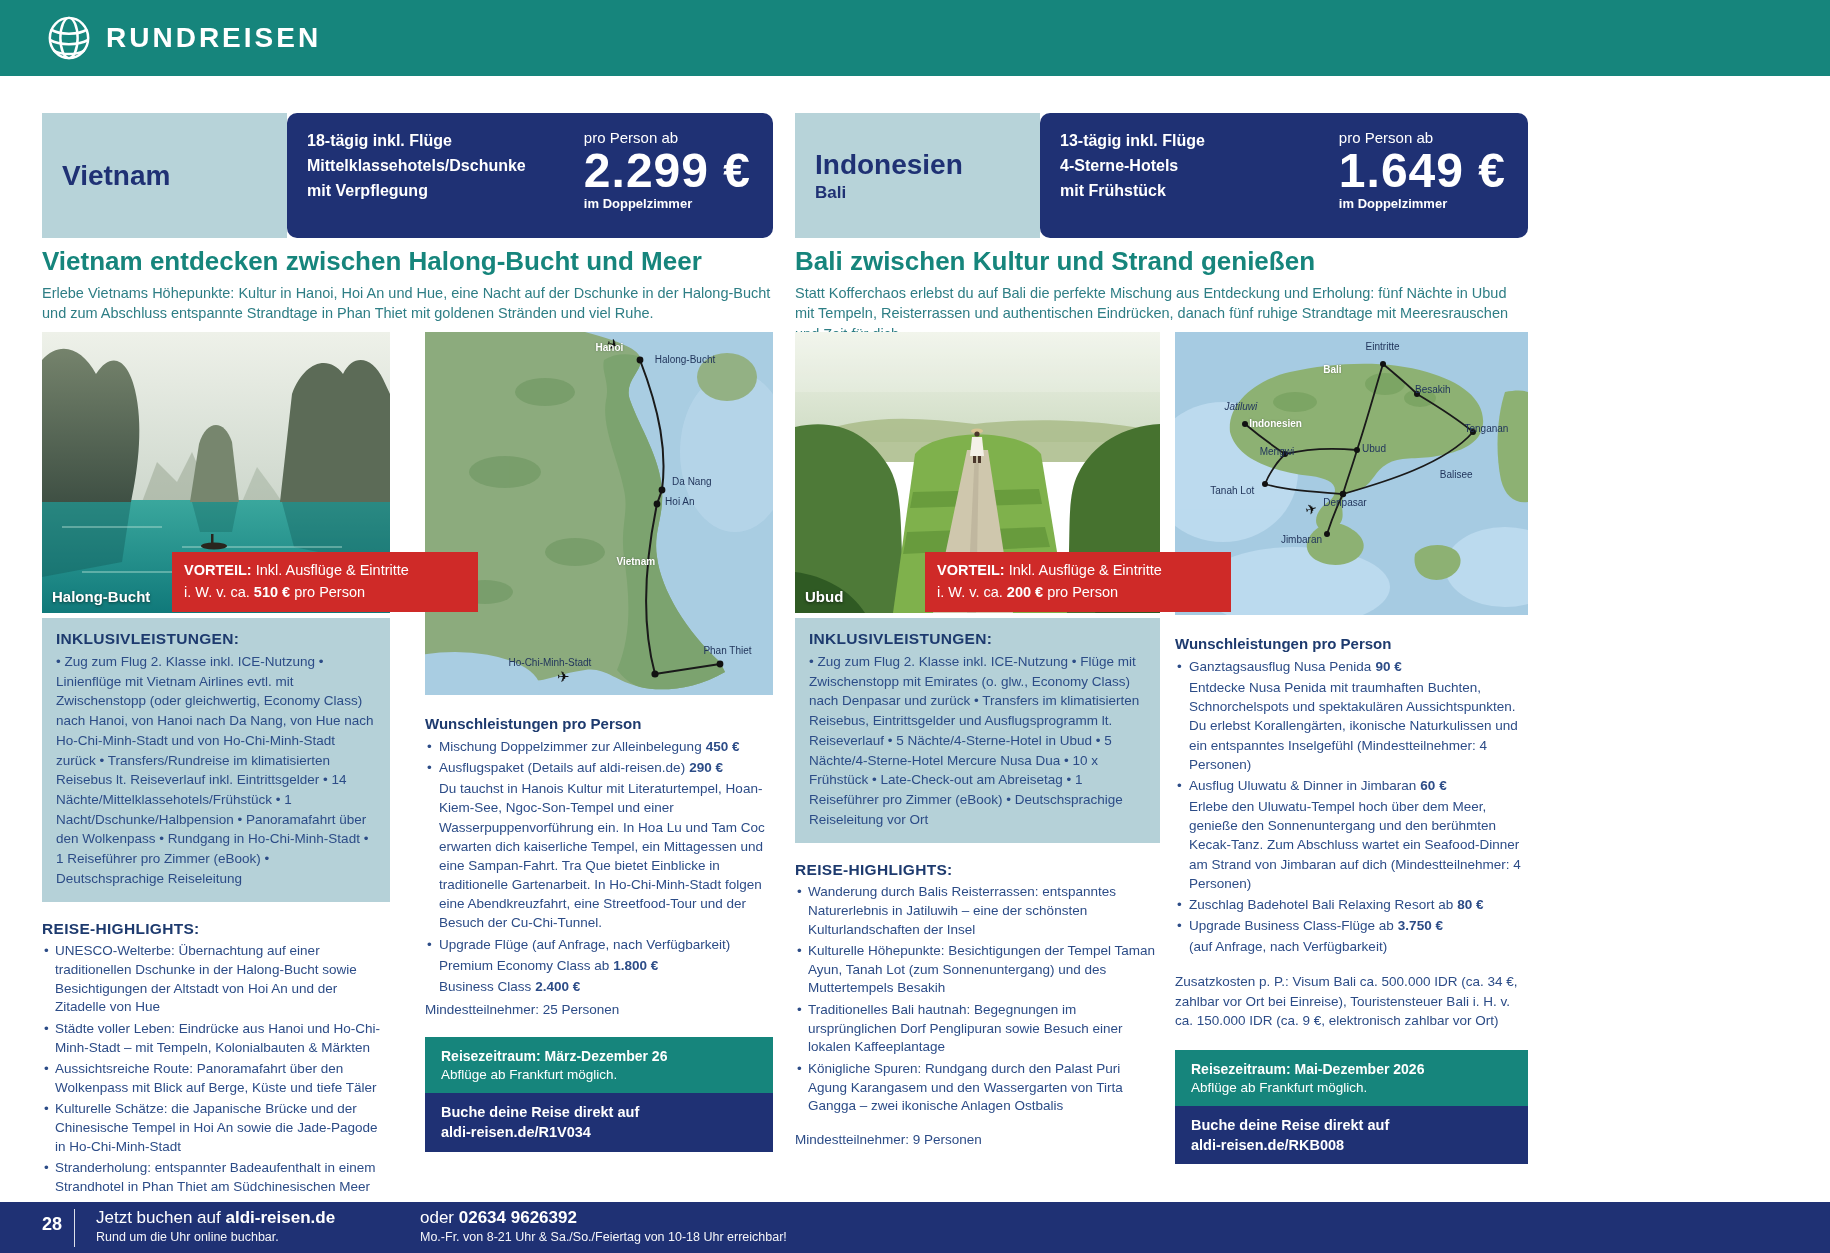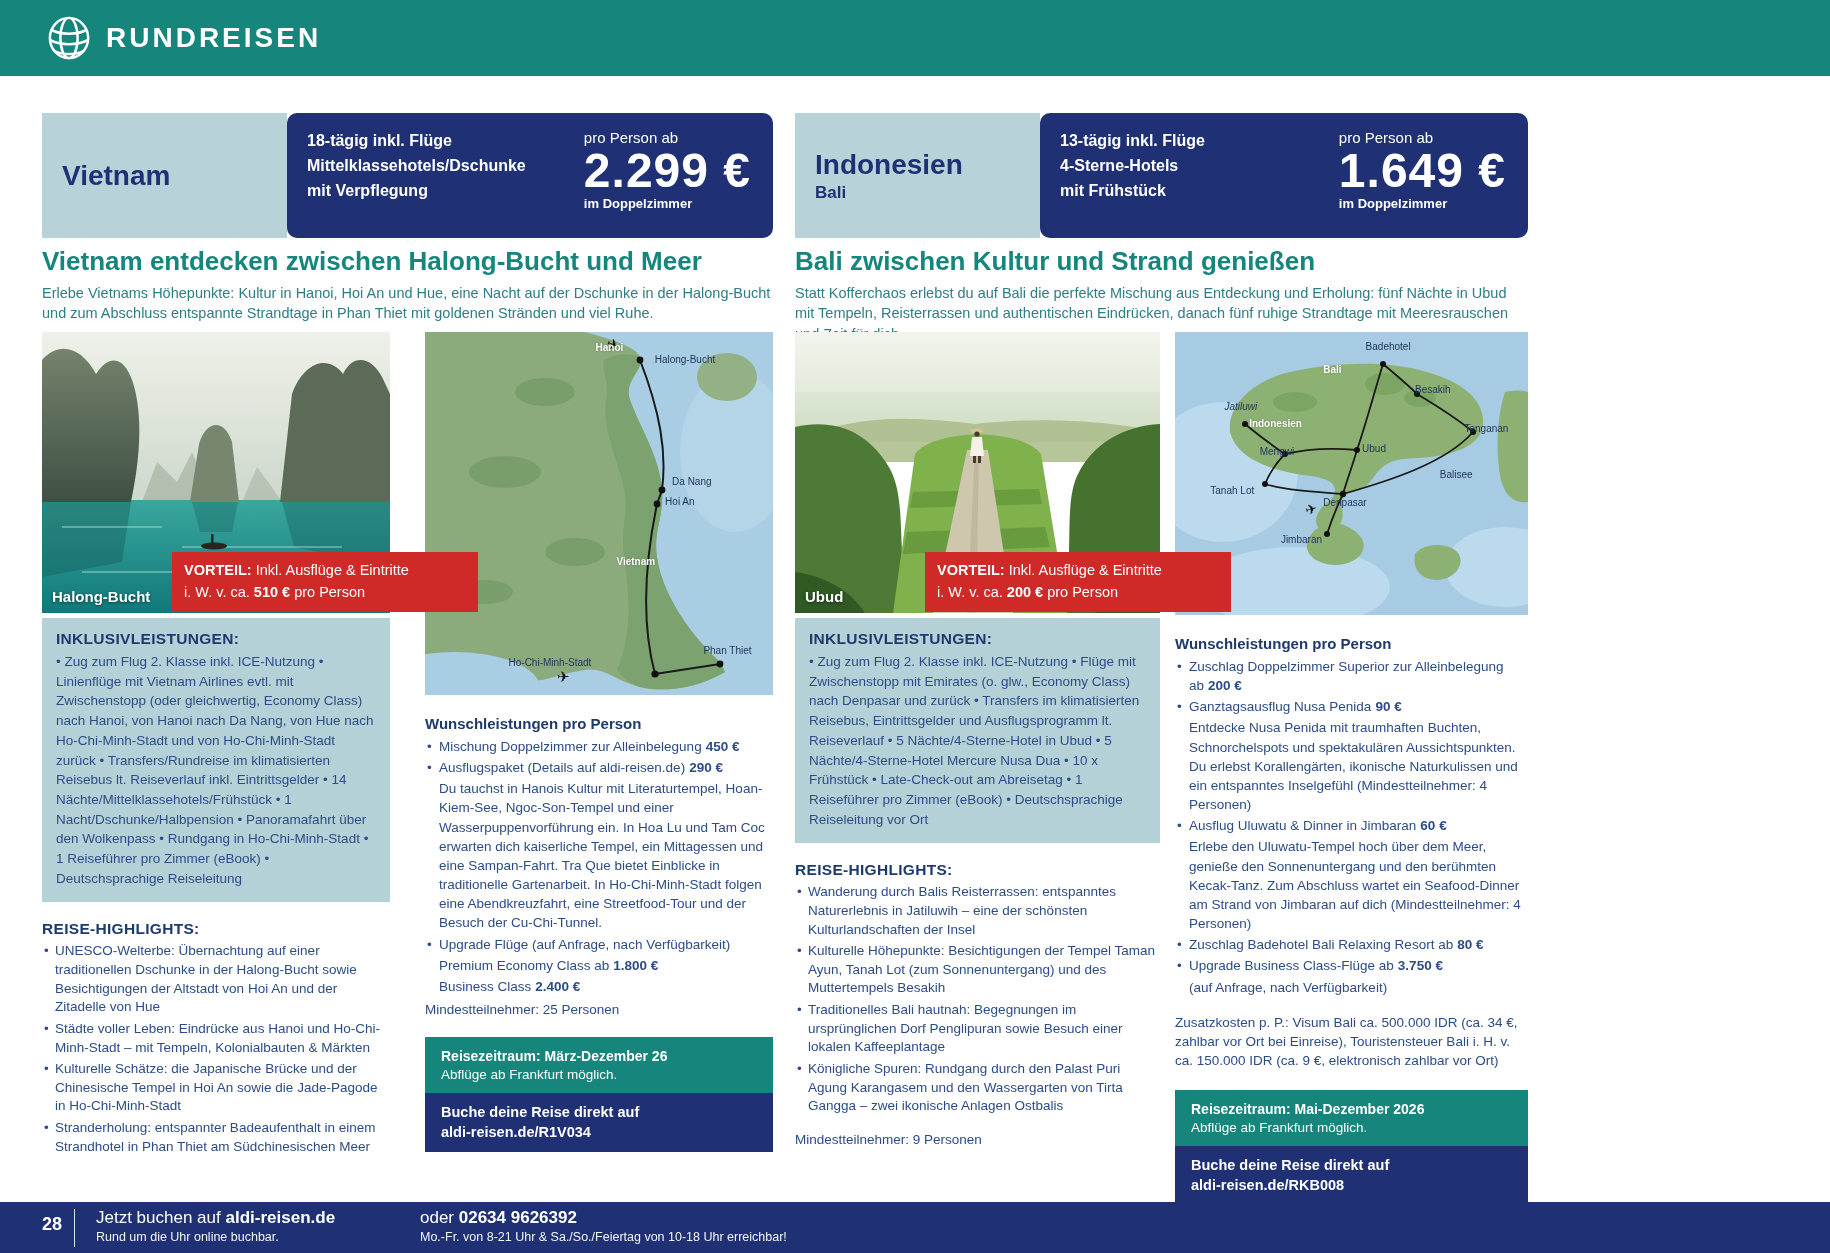--- a/index.html
+++ b/index.html
@@ -167,20 +167,21 @@
         <div class="sec-title">INKLUSIVLEISTUNGEN:</div>
         <div class="incl-text">• Zug zum Flug 2. Klasse inkl. ICE-Nutzung • Linienflüge mit Vietnam Airlines evtl. mit Zwischenstopp (oder gleichwertig, Economy Class) nach Hanoi, von Hanoi nach Da Nang, von Hue nach Ho-Chi-Minh-Stadt und von Ho-Chi-Minh-Stadt zurück • Transfers/Rundreise im klimatisierten Reisebus lt. Reiseverlauf inkl. Eintrittsgelder • 14 Nächte/Mittelklassehotels/Frühstück • 1 Nacht/Dschunke/Halbpension • Panoramafahrt über den Wolkenpass • Rundgang in Ho-Chi-Minh-Stadt • 1 Reiseführer pro Zimmer (eBook) • Deutschsprachige Reiseleitung</div>
       </div>
 
       <div class="highlights">
         <div class="sec-title">REISE-HIGHLIGHTS:</div>
         <div>
 
         <div class="hl-item">UNESCO-Welterbe: Übernachtung auf einer traditionellen Dschunke in der Halong-Bucht sowie Besichtigungen der Altstadt von Hoi An und der Zitadelle von Hue</div>
             <div class="hl-item">Städte voller Leben: Eindrücke aus Hanoi und Ho-Chi-Minh-Stadt – mit Tempeln, Kolonialbauten &amp; Märkten</div>
+            <div class="hl-item">Aussichtsreiche Route: Panoramafahrt über den Wolkenpass mit Blick auf Berge, Küste und tiefe Täler</div>
             <div class="hl-item">Kulturelle Schätze: die Japanische Brücke und der Chinesische Tempel in Hoi An sowie die Jade-Pagode in Ho-Chi-Minh-Stadt</div>
             <div class="hl-item">Stranderholung: entspannter Badeaufenthalt in einem Strandhotel in Phan Thiet am Südchinesischen Meer</div>
           </div>
       </div>
     </div>
 
     <div class="col-right">
       <div class="map">
         <svg width="348" height="363" viewBox="0 0 348 363">
           <rect width="348" height="363" fill="#a9cde2"></rect>
@@ -383,42 +384,39 @@
             <circle cx="242" cy="62" r="3"></circle>
               <circle cx="298" cy="100" r="3"></circle>
               <circle cx="70" cy="92" r="3"></circle>
           </g>
           <g>
             <text x="130" y="182" font-size="14" fill="#111" transform="rotate(-15 137 176)">✈</text>
           </g>
         </svg>
         <div>
 
-        <span class="map-label" style="left: 54%; top: 5%;">Badehotel</span>
+        <span class="map-label" style="left: 54%; top: 5%;">Eintritte</span>
             <span class="map-label white" style="left: 42%; top: 13%;">Bali</span>
             <span class="map-label" style="left: 68%; top: 20%;">Besakih</span>
             <span class="map-label" style="left: 14%; top: 26%; font-style: italic;">Jatiluwi</span>
             <span class="map-label white" style="left: 21%; top: 32%;">Indonesien</span>
             <span class="map-label" style="left: 82%; top: 34%;">Tenganan</span>
             <span class="map-label" style="left: 24%; top: 42%;">Mengwi</span>
             <span class="map-label" style="left: 53%; top: 41%;">Ubud</span>
             <span class="map-label" style="left: 75%; top: 50%;">Balisee</span>
             <span class="map-label" style="left: 10%; top: 56%;">Tanah Lot</span>
             <span class="map-label" style="left: 42%; top: 60%;">Denpasar</span>
             <span class="map-label" style="left: 30%; top: 73%;">Jimbaran</span>
           </div>
       </div>
 
       <div class="wish">
         <div class="wish-title">Wunschleistungen pro Person</div>
         <div>
 
-            <div class="wish-item">
-              <span class="wi-text">Zuschlag Doppelzimmer Superior zur Alleinbelegung ab</span><span class="wi-price">200 €</span>
-            </div>
 
             <div class="wish-item">
               <span class="wi-text">Ganztagsausflug Nusa Penida</span><span class="wi-price">90 €</span>
             </div>
 
             <div class="wish-item no-bullet">
               <span class="wi-text">Entdecke Nusa Penida mit traumhaften Buchten, Schnorchelspots und spektakulären Aussichtspunkten. Du erlebst Korallengärten, ikonische Naturkulissen und ein entspanntes Inselgefühl (Mindestteilnehmer: 4 Personen)</span>
             </div>
 
             <div class="wish-item">

